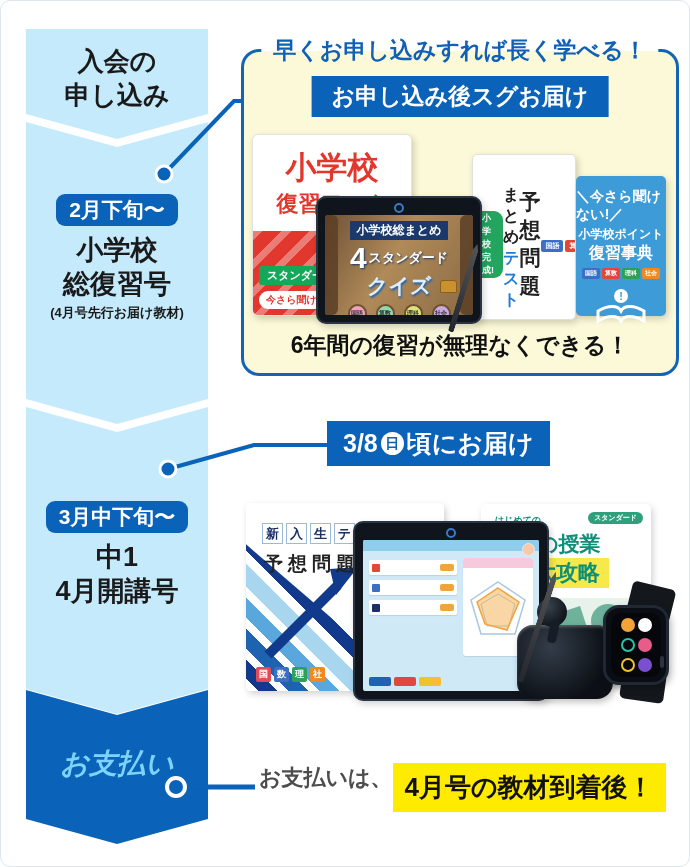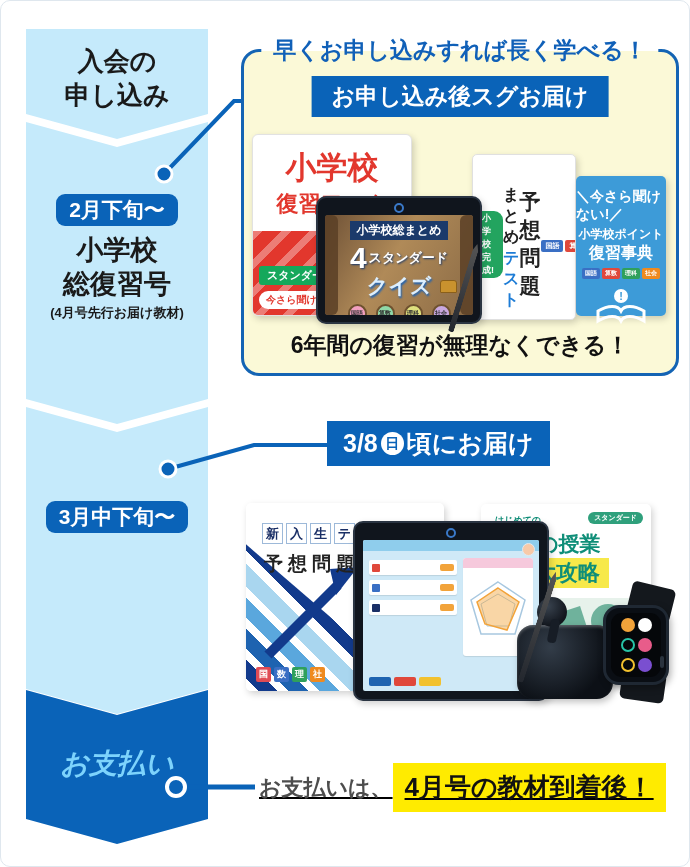--- a/index.html
+++ b/index.html
@@ -191,21 +191,21 @@
   .watch-screen{position:absolute;inset:5px;background:#05070a;border-radius:11px;
      display:flex;flex-wrap:wrap;align-items:center;justify-content:center;gap:3px;padding:4px;}
   .w-ico{width:14px;height:14px;border-radius:50%;}
   .wi0{background:#F2A33A;} .wi1{background:#fff;} .wi2{border:2px solid #27C4A8;}
   .wi3{background:#E85C8A;} .wi4{border:2px solid #F2C12E;} .wi5{background:#7a4fd0;}
   .watch-btn{position:absolute;right:2px;top:48px;width:4px;height:12px;background:#2a333e;border-radius:2px;}
 
   
   .caption2{position:absolute;left:240px;top:704px;width:440px;text-align:center;
      font-size:24px;font-weight:bold;color:#111;z-index:4;}
-  .payment-row{position:absolute;left:258px;top:762px;display:flex;align-items:center;z-index:4;text-decoration:underline;}
+  .payment-row{position:absolute;left:258px;top:762px;display:flex;z-index:4;}
   .payment-prefix{font-size:22px;font-weight:bold;color:#4D4D4D;}
   .payment-highlight{background:var(--highlight-yellow);color:#111;font-size:26px;
      font-weight:bold;padding:7px 12px;}
 </style>
 </head>
 <body>
 
 <div class="stage">
 
   <div class="flow-step step1 clip-first">
@@ -219,20 +219,24 @@
     <span class="flow-badge">2月下旬〜</span>
     <div class="step-title">
       <span>小学校</span><br>
       <span>総復習号</span>
     </div>
     <div class="step-note">(4月号先行お届け教材)</div>
   </div>
 
   <div class="flow-step step3 clip-mid">
     <span class="flow-badge">3月中下旬〜</span>
+    <div class="step-title">
+      <span>中1</span><br>
+      <span>4月開講号</span>
+    </div>
   </div>
 
   <div class="flow-step step4 clip-mid">
     <div class="step-label">お支払い</div>
   </div>
 
   <svg class="connectors" width="690" height="867" viewBox="0 0 690 867">
     <polyline points="163,173 233,100 243,100" fill="none" stroke="#0A63B8" stroke-width="4"></polyline>
     <circle cx="163" cy="173" r="8" fill="#0A63B8" stroke="#fff" stroke-width="3"></circle>
     <polyline points="167,468 253,444 327,444" fill="none" stroke="#0A63B8" stroke-width="4"></polyline>

